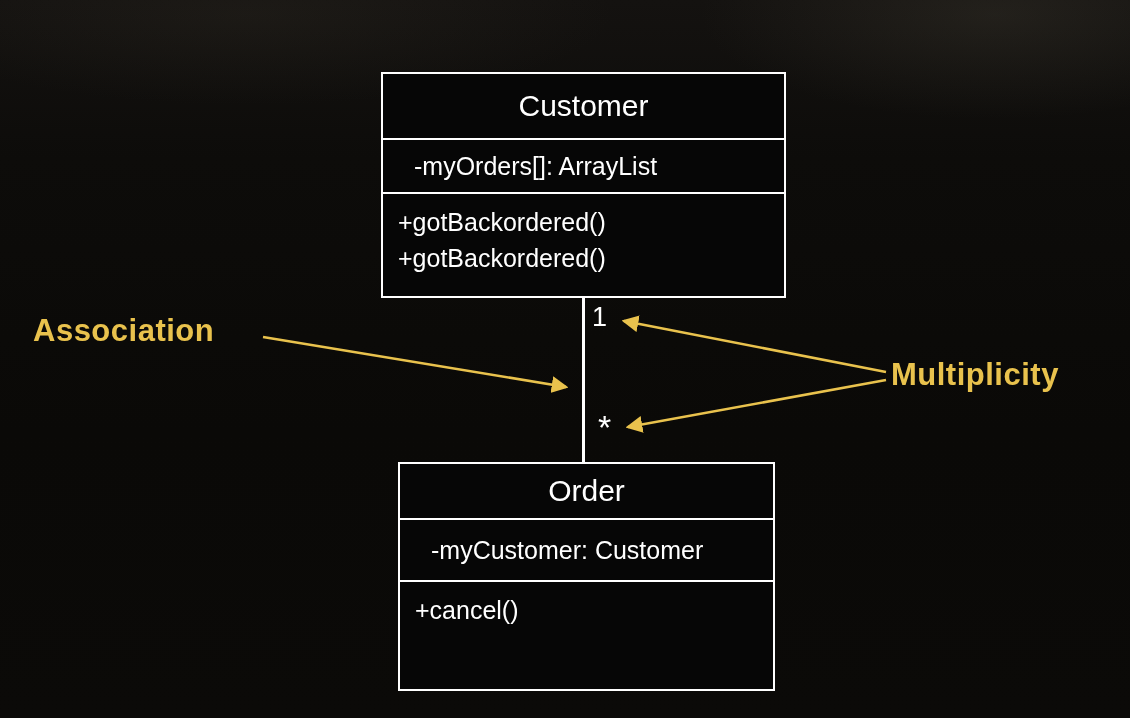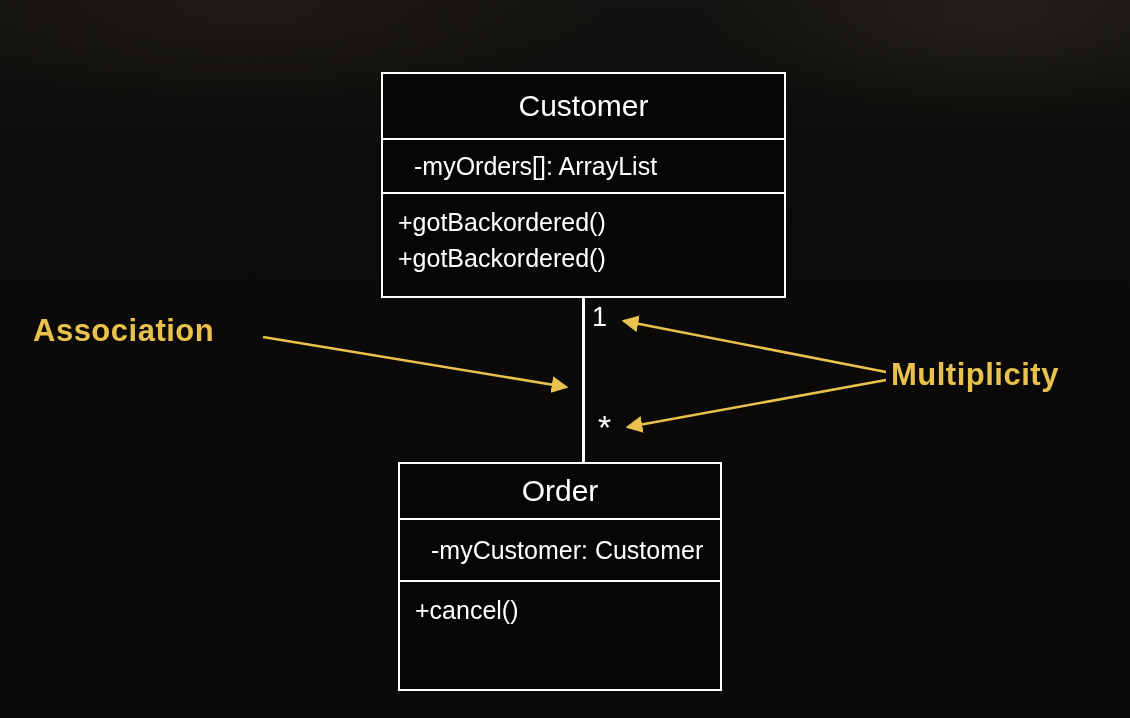--- a/index.html
+++ b/index.html
@@ -41,21 +41,21 @@
   }
   .uml-methods {
     flex:1;
     padding:11px 15px;
     font-size:25px;
     line-height:1.42;
   }
   .customer { left:381px; top:72px;  width:405px; height:226px; }
   .customer .uml-title { height:66px; }
   .customer .uml-attrs { height:54px; }
-  .order    { left:398px; top:462px; width:324px; height:229px; }
+  .order    { left:398px; top:462px; width:377px; height:229px; }
   .order .uml-title { height:56px; }
   .order .uml-attrs { height:62px; }
 
   
   .assoc-line {
     position:absolute;
     left:582px; top:298px;
     width:3px; height:164px;
     background:#ffffff;
   }

